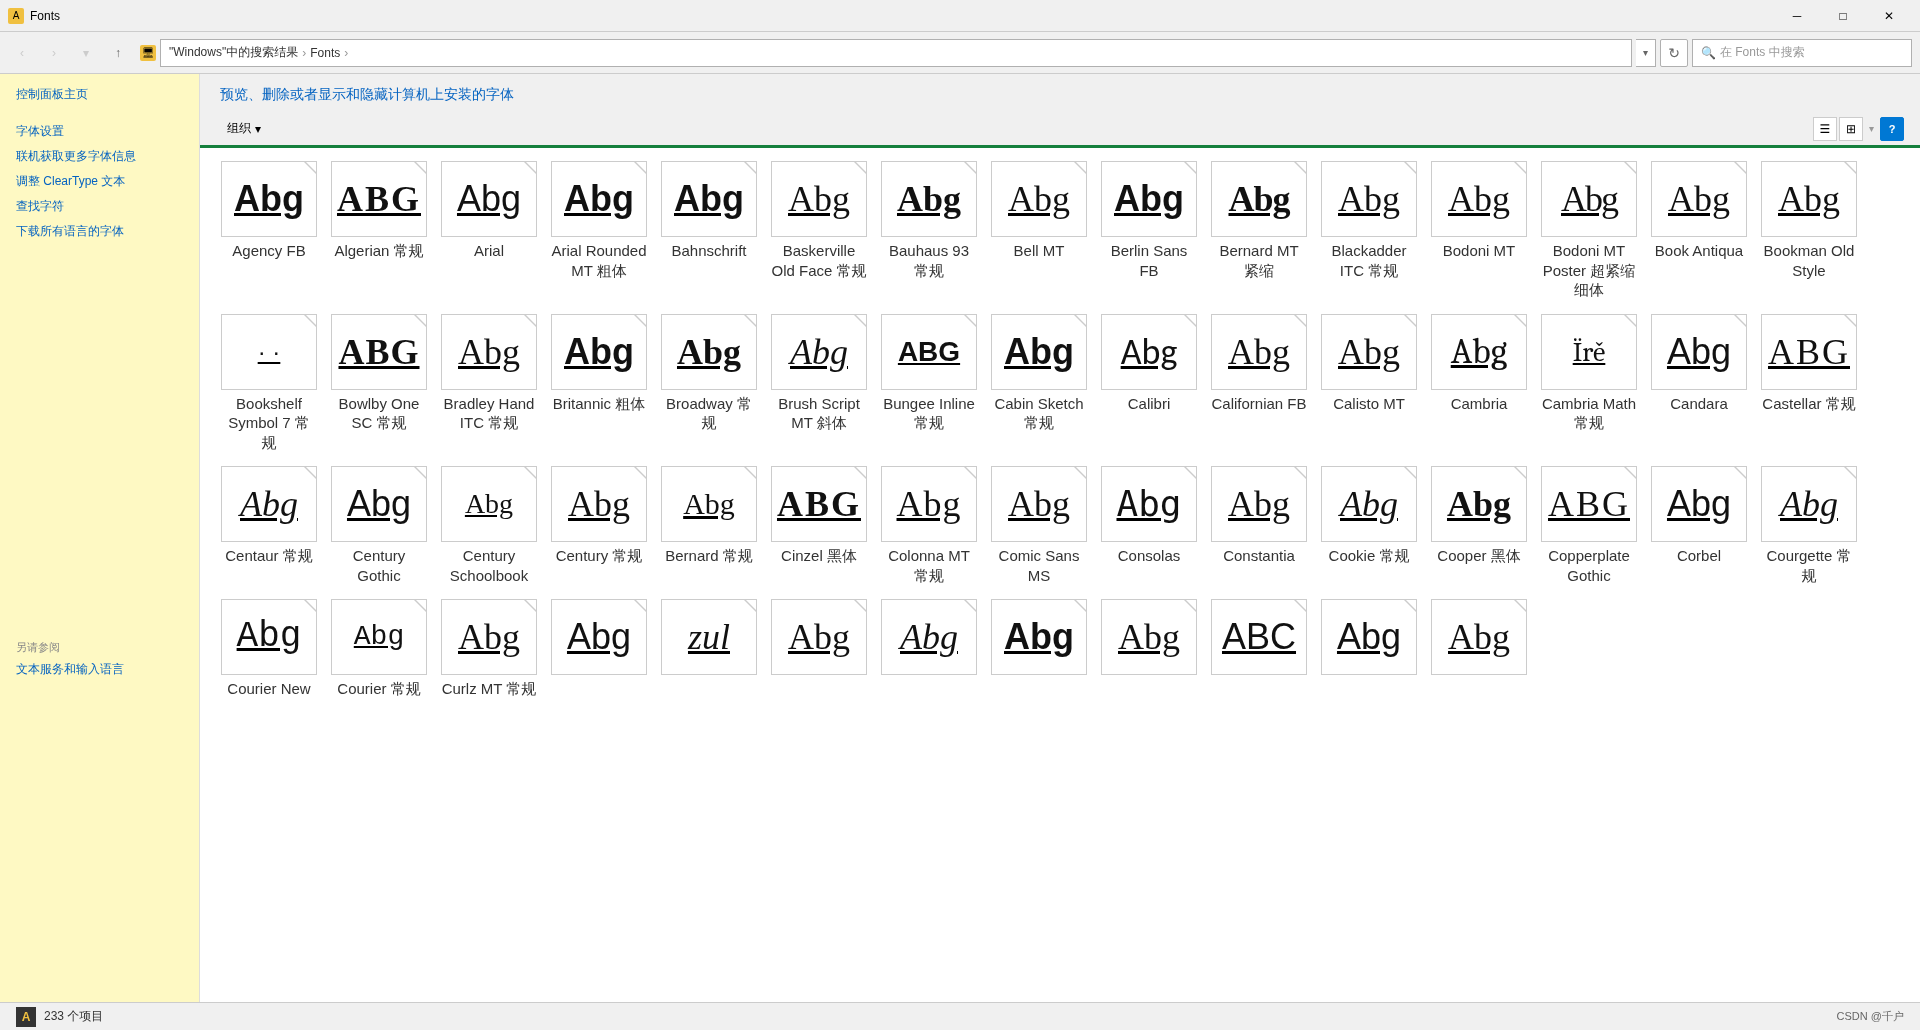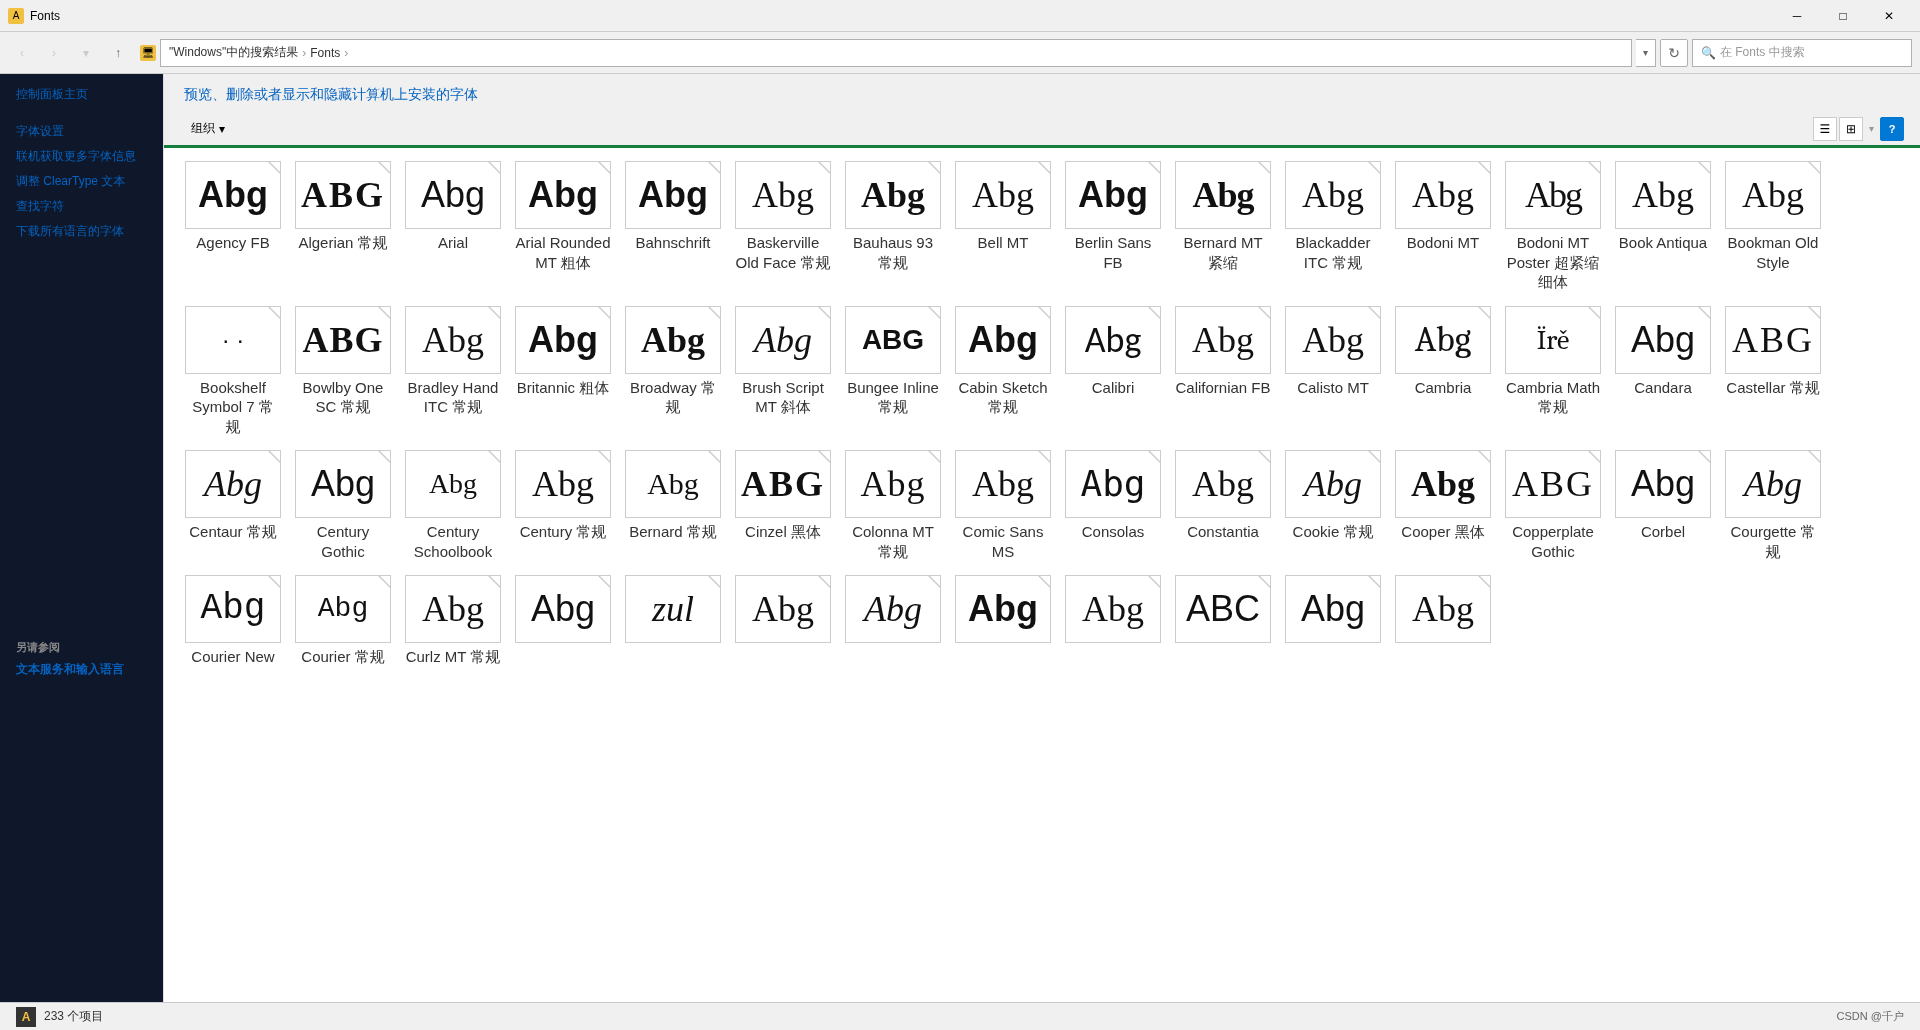--- a/index.html
+++ b/index.html
@@ -101,22 +101,22 @@
 
     
     .main-container {
       display: flex;
       flex: 1;
       overflow: hidden;
     }
 
     
     .sidebar {
-      width: 164px;
-      background: #0f172a;
+      width: 200px;
+      background: #fef9c3;
       padding: 12px 16px;
       border-right: 1px solid #ddd;
       flex-shrink: 0;
       overflow-y: auto;
     }
     .sidebar-link {
       color: #0563c1;
       font-size: 12px;
       cursor: pointer;
       margin-bottom: 8px;
@@ -210,28 +210,29 @@
       display: flex;
       flex-direction: column;
       align-items: center;
       cursor: pointer;
       padding: 4px;
       border: 1px solid transparent;
       border-radius: 2px;
     }
     .font-icon {
       width: 96px;
-      height: 68px;
+      height: 76px;
       background: white;
       border: 1px solid #ccc;
       position: relative;
       display: flex;
       align-items: center;
       justify-content: center;
       overflow: hidden;
+      text-decoration: underline;
     }
     .font-icon::before {
       content: '';
       position: absolute;
       top: 0; right: 0;
       width: 0; height: 0;
       border-style: solid;
       border-width: 0 12px 12px 0;
       border-color: transparent #ccc transparent transparent;
     }
@@ -332,21 +333,21 @@
 
   <div class="sidebar">
     <a class="sidebar-link">控制面板主页</a>
     <div class="sidebar-separator"></div>
     <a class="sidebar-link">字体设置</a>
     <a class="sidebar-link">联机获取更多字体信息</a>
     <a class="sidebar-link">调整 ClearType 文本</a>
     <a class="sidebar-link">查找字符</a>
     <a class="sidebar-link">下载所有语言的字体</a>
     <div style="flex:1;"></div>
-    <div style="margin-top: 400px; font-weight: bold;">
+    <div style="margin-top: 400px;">
       <div class="sidebar-section-title">另请参阅</div>
       <a class="sidebar-link">文本服务和输入语言</a>
     </div>
   </div>
 
   <div class="content-area">
 
     <div class="description">预览、删除或者显示和隐藏计算机上安装的字体</div>
 
     <div class="toolbar">

